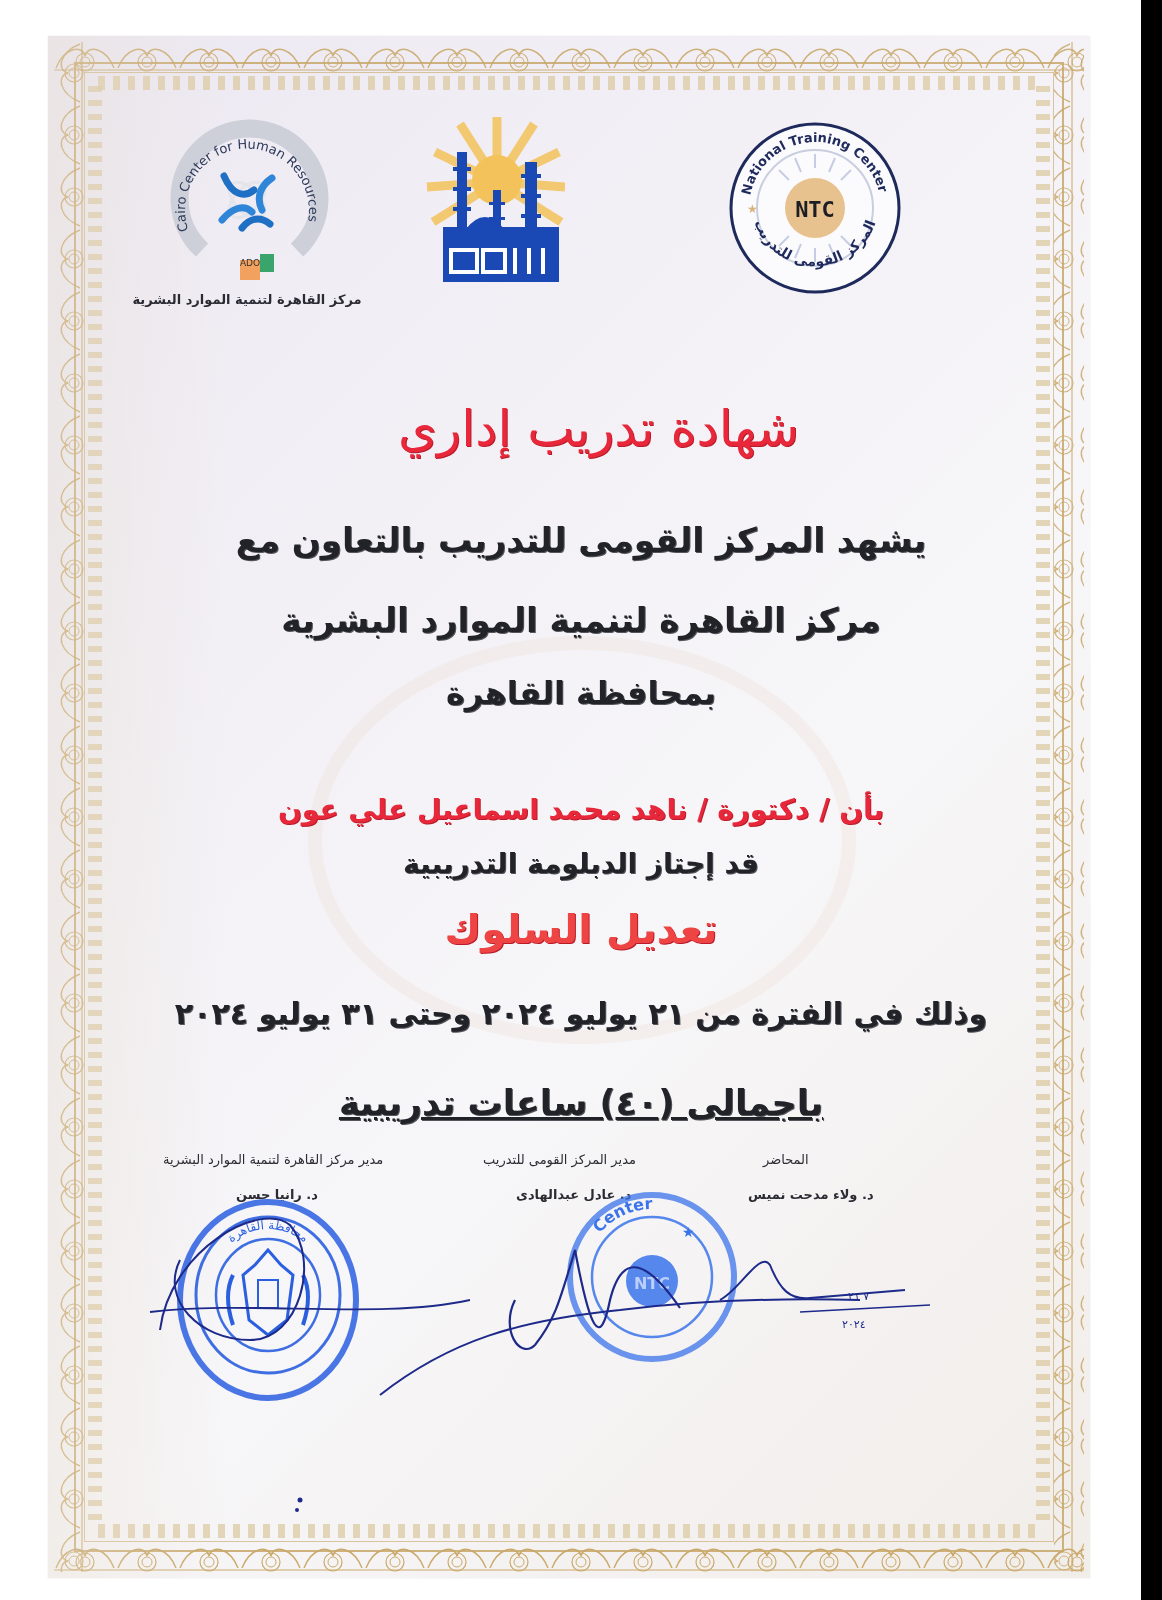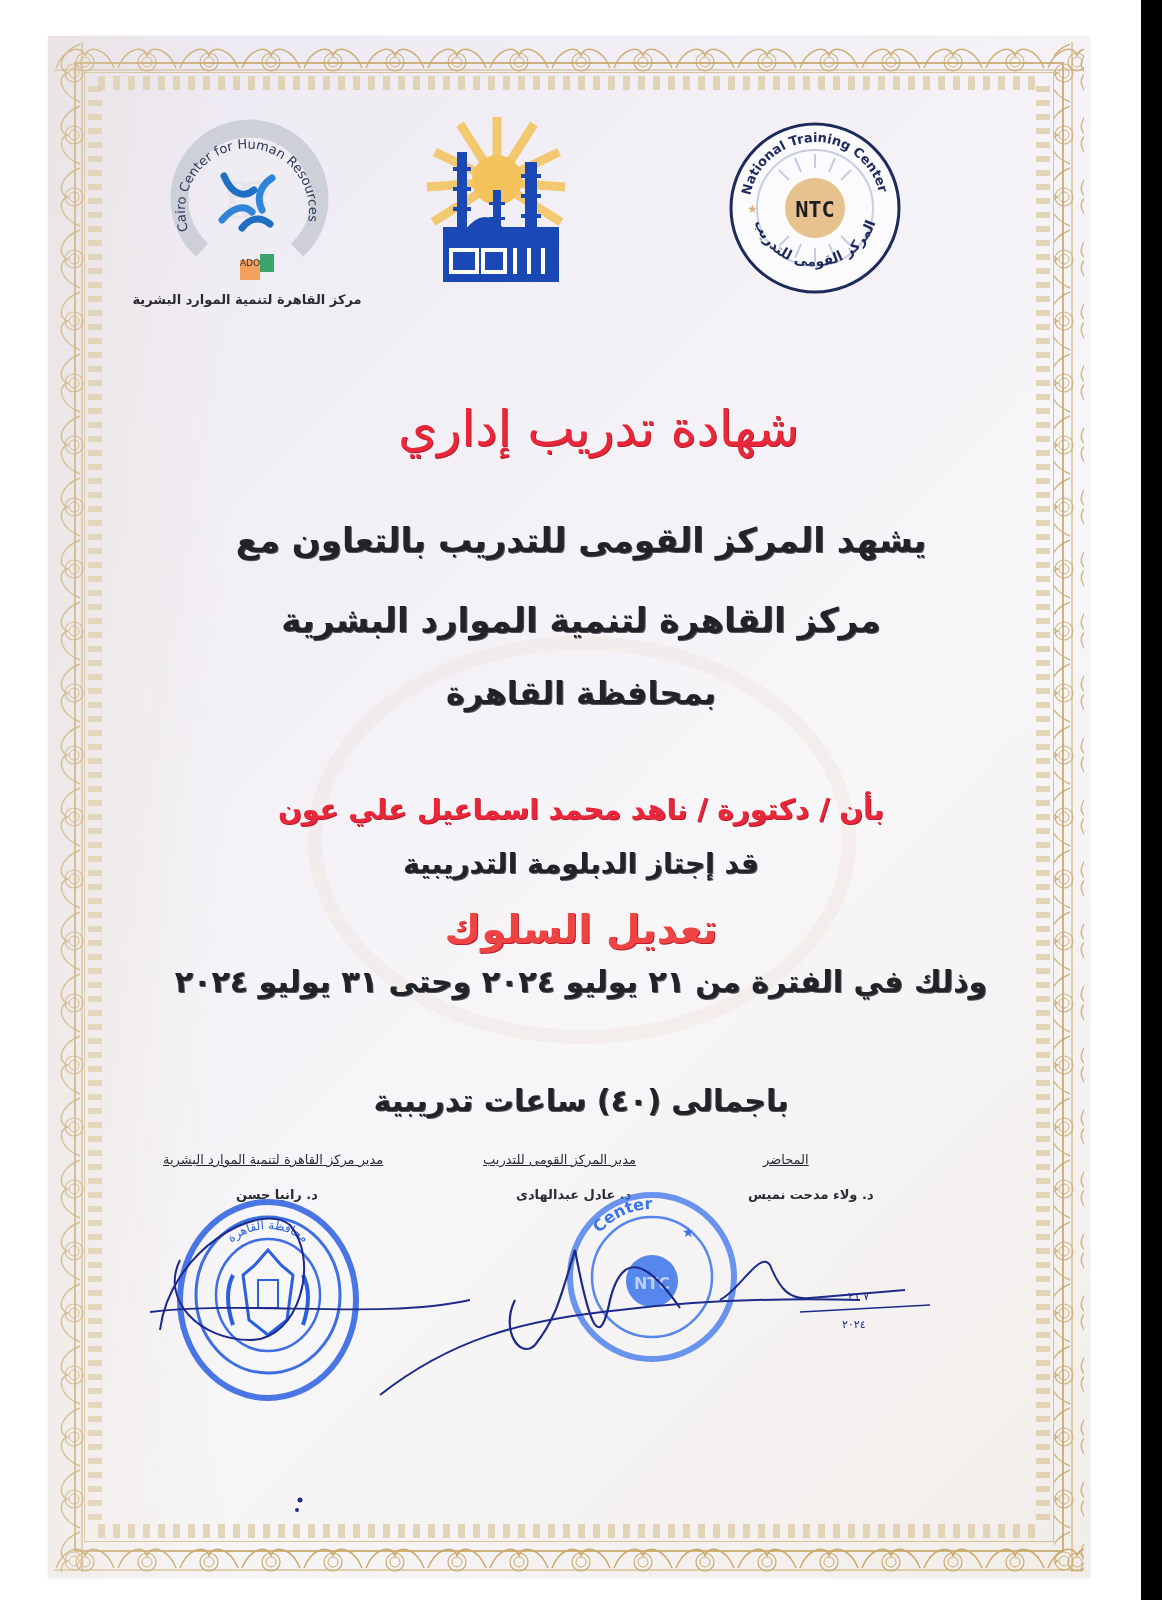--- a/index.html
+++ b/index.html
@@ -64,25 +64,25 @@
   .line { position:absolute; left:0; right:0; text-align:center; direction:rtl; white-space:nowrap; }
   .title { top:400px; font-size:50px; font-weight:normal; color:#e8283a; letter-spacing:0;
     text-shadow: 1px 1px 0 #b81c2a; padding-left: 35px; }
   .dark { color:#222229; font-weight:bold; text-shadow: 1px 1px 0 #55555c; }
   .l1 { top:520px; font-size:34px;text-align:center; }
   .l2 { top:600px; font-size:34px; }
   .l3 { top:674px; font-size:32px; }
   .name { top:793px; font-size:28px; font-weight:bold; color:#e8283a; text-shadow:1px 1px 0 #b81c2a; }
   .l4 { top:847px; font-size:28px; }
   .course { top:906px; font-size:40px; font-weight:bold; color:#ef4444; text-shadow:1px 1px 0 #b81c2a; }
-  .l5 { top:964px; font-size:30px; }
-  .l6 { top:1083px; font-size:30px; }
-
-  
-  .sig-label { position:absolute; top:1152px; font-size:13px; color:#2b2b33; direction:rtl; white-space:nowrap;text-decoration:underline; }
+  .l5 { top:996px; font-size:30px; }
+  .l6 { top:1083px; font-size:35px;text-decoration:underline; }
+
+  
+  .sig-label { position:absolute; top:1152px; font-size:13px; color:#2b2b33; direction:rtl; white-space:nowrap; }
   .sig-name { position:absolute; top:1187px; font-size:13px; color:#2b2b33; direction:rtl; white-space:nowrap;font-weight:bold; }
 
   .stamp { position:absolute; border-radius:50%; }
   .stamp-left { left:173px; top:1195px; width:190px; height:210px; }
   .stamp-right { left:562px; top:1185px; width:180px; height:185px; }
   .ink { position:absolute; left:0; top:0; width:100%; height:100%; pointer-events:none; }
 </style>
 </head>
 <body>
 

